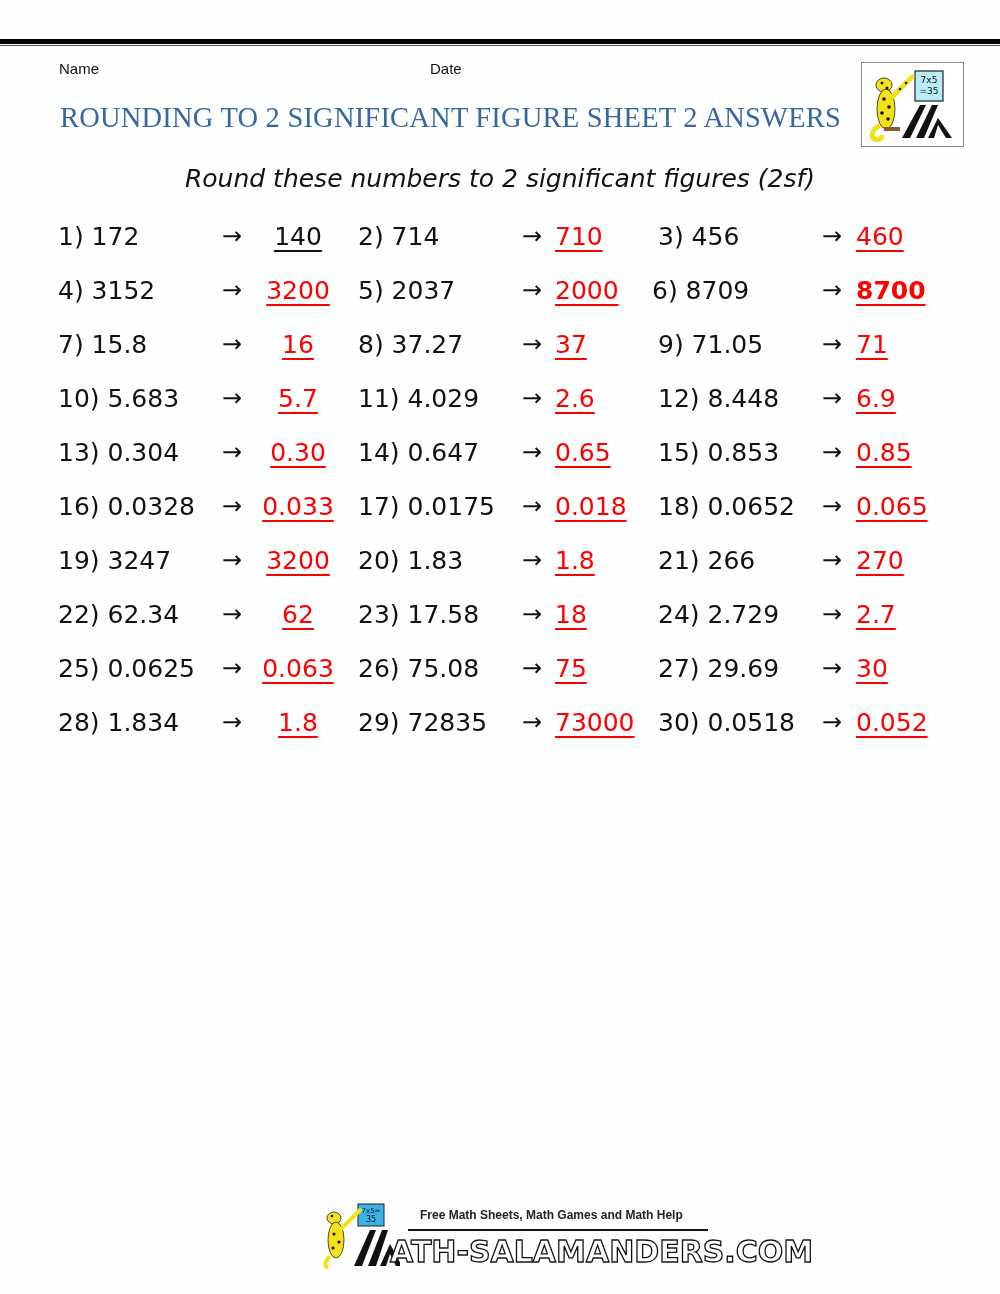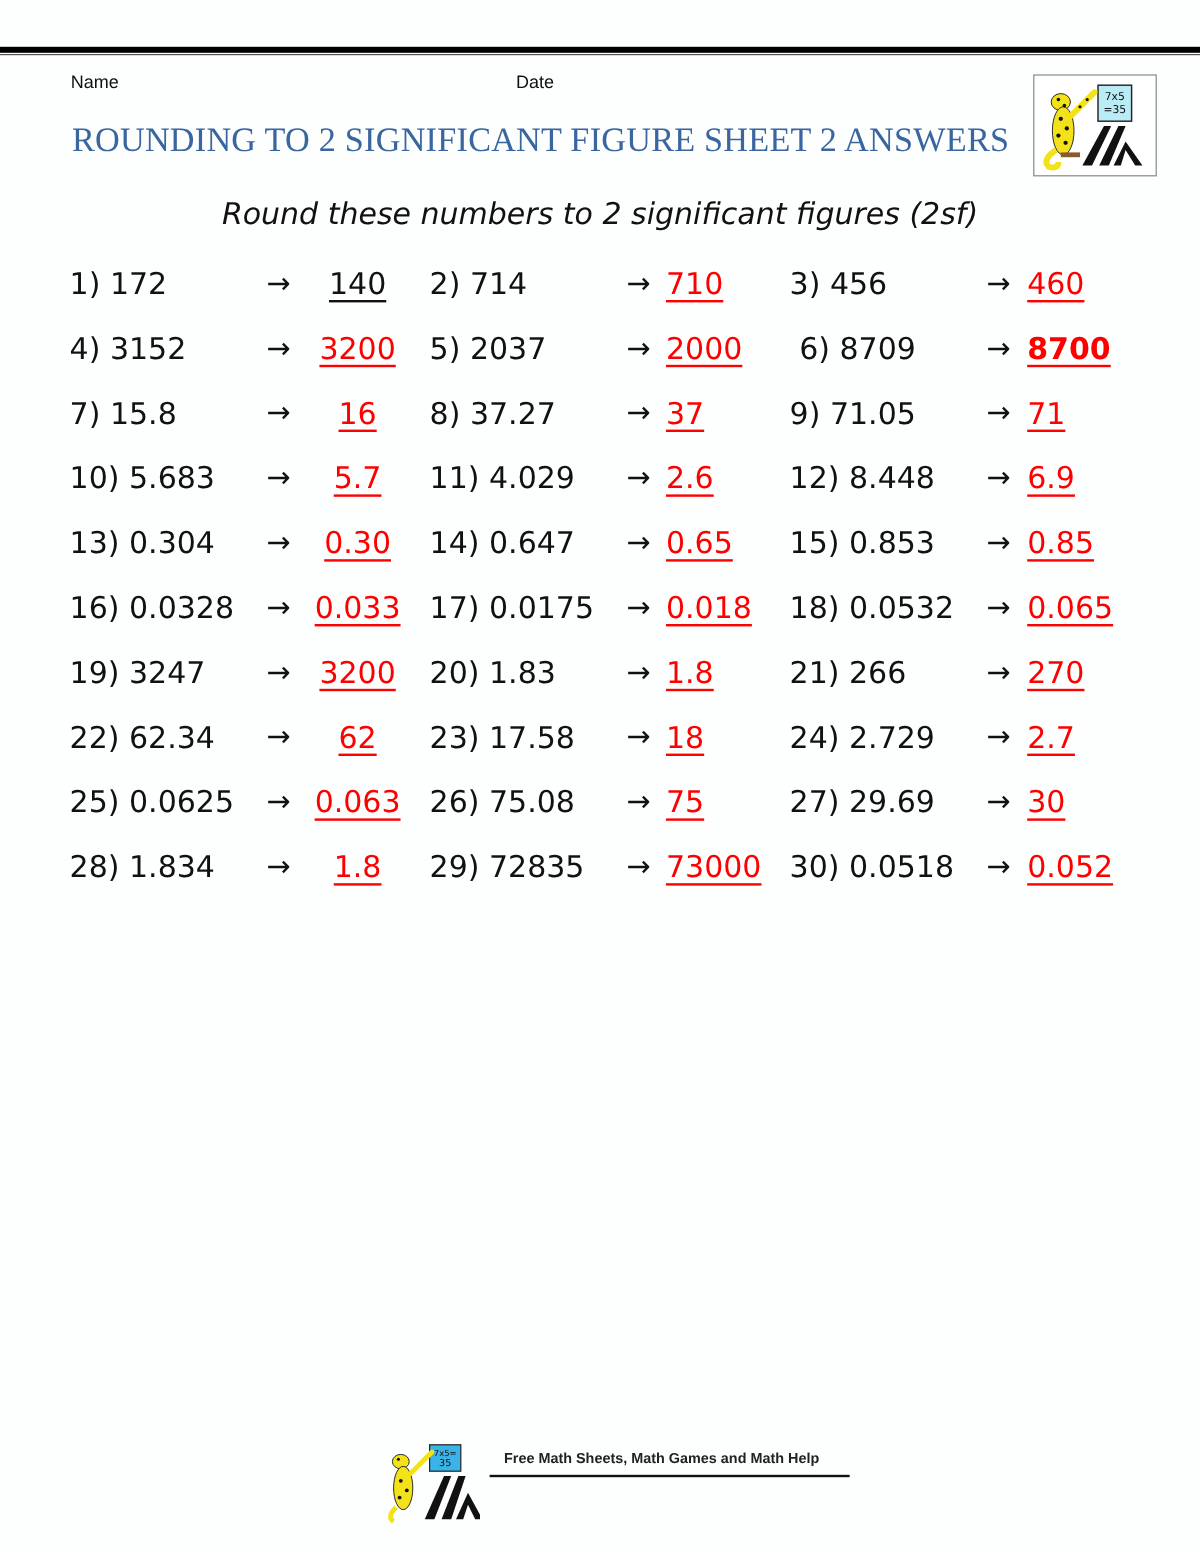--- a/index.html
+++ b/index.html
@@ -85,21 +85,21 @@
       <span class="arrow" style="left: 822px;">→</span>
       <span class="ans red" style="left: 856px;">460</span>
     </div>
     <div class="row">
       <span class="q" style="left: 58px;">4) 3152</span>
       <span class="arrow" style="left: 222px;">→</span>
       <span class="ans red center" style="left: 298px;">3200</span>
       <span class="q" style="left: 358px;">5) 2037</span>
       <span class="arrow" style="left: 522px;">→</span>
       <span class="ans red" style="left: 555px;">2000</span>
-      <span class="q" style="left: 666px;">6) 8709</span>
+      <span class="q" style="left: 652px;">6) 8709</span>
       <span class="arrow" style="left: 822px;">→</span>
       <span class="ans red" style="left: 856px; font-weight: bold;">8700</span>
     </div>
     <div class="row">
       <span class="q" style="left: 58px;">7) 15.8</span>
       <span class="arrow" style="left: 222px;">→</span>
       <span class="ans red center" style="left: 298px;">16</span>
       <span class="q" style="left: 358px;">8) 37.27</span>
       <span class="arrow" style="left: 522px;">→</span>
       <span class="ans red" style="left: 555px;">37</span>
@@ -129,21 +129,21 @@
       <span class="arrow" style="left: 822px;">→</span>
       <span class="ans red" style="left: 856px;">0.85</span>
     </div>
     <div class="row">
       <span class="q" style="left: 58px;">16) 0.0328</span>
       <span class="arrow" style="left: 222px;">→</span>
       <span class="ans red center" style="left: 298px;">0.033</span>
       <span class="q" style="left: 358px;">17) 0.0175</span>
       <span class="arrow" style="left: 522px;">→</span>
       <span class="ans red" style="left: 555px;">0.018</span>
-      <span class="q" style="left: 658px;">18) 0.0532</span>
+      <span class="q" style="left: 658px;">18) 0.0652</span>
       <span class="arrow" style="left: 822px;">→</span>
       <span class="ans red" style="left: 856px;">0.065</span>
     </div>
     <div class="row">
       <span class="q" style="left: 58px;">19) 3247</span>
       <span class="arrow" style="left: 222px;">→</span>
       <span class="ans red center" style="left: 298px;">3200</span>
       <span class="q" style="left: 358px;">20) 1.83</span>
       <span class="arrow" style="left: 522px;">→</span>
       <span class="ans red" style="left: 555px;">1.8</span>
@@ -198,13 +198,14 @@
     <ellipse cx="16" cy="40" rx="8" ry="18" fill="#f3e21a" stroke="#222" stroke-width="0.8"></ellipse>
     <path d="M22,28 L40,10" stroke="#f3e21a" stroke-width="4" stroke-linecap="round"></path>
     <path d="M10,56 Q2,64 8,68" stroke="#f3e21a" stroke-width="4" fill="none"></path>
     <circle cx="14" cy="34" r="1.6" fill="#111"></circle>
       <circle cx="19" cy="42" r="1.6" fill="#111"></circle>
     <circle cx="13" cy="48" r="1.6" fill="#111"></circle>
       <circle cx="12" cy="16" r="1.3" fill="#111"></circle>
   </svg>
   <div class="footer-tag">Free Math Sheets, Math Games and Math Help</div>
   <div class="footer-line"></div>
+  <div class="footer-site">ATH-SALAMANDERS.COM</div>
 </div>
 
 </body></html>

